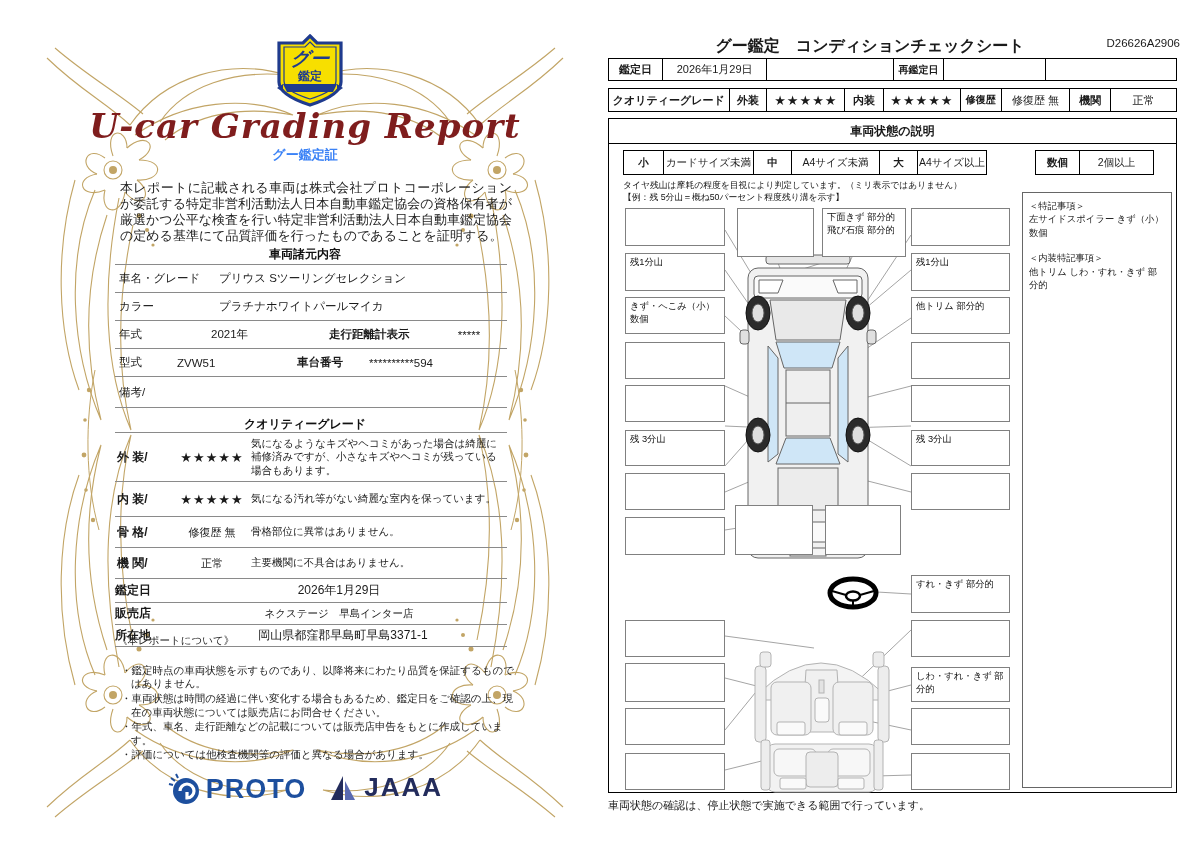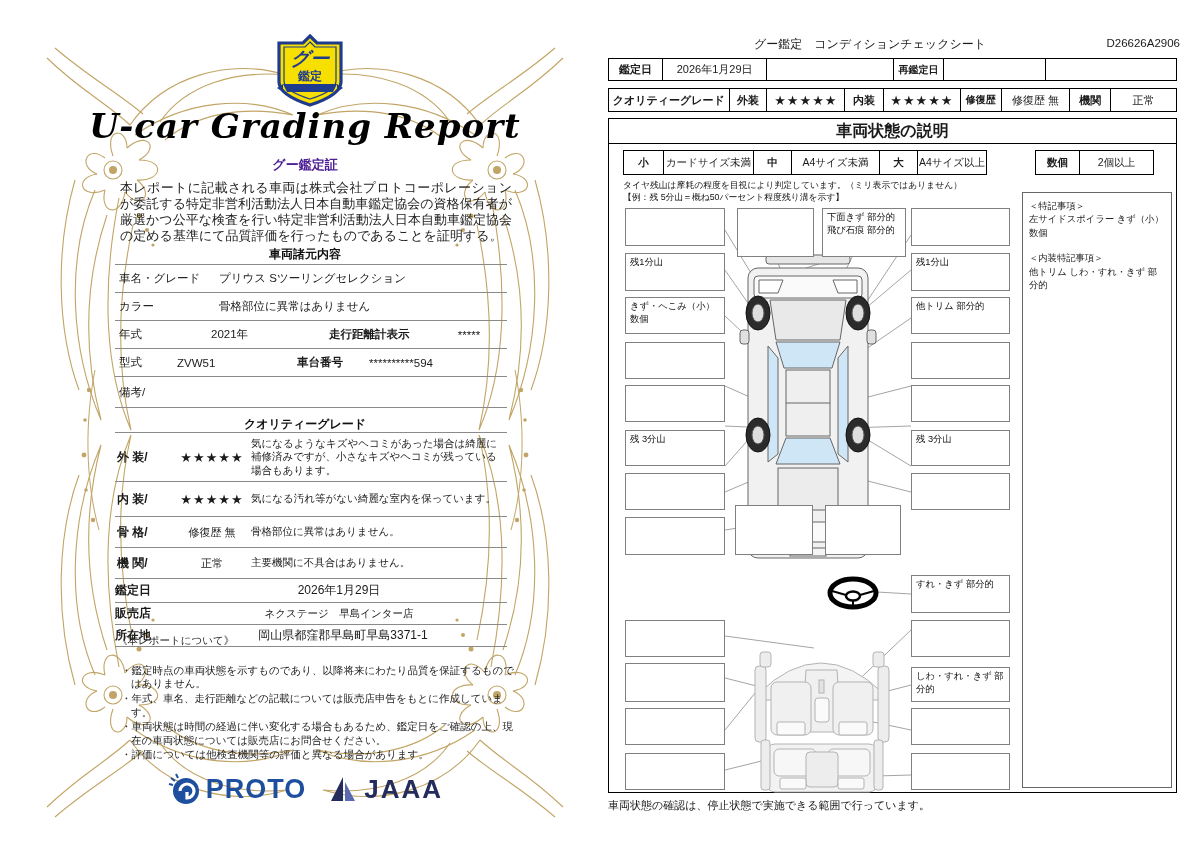--- a/index.html
+++ b/index.html
@@ -5,23 +5,23 @@
   html,body{margin:0;padding:0;}
   body{width:1200px;height:848px;background:#ffffff;position:relative;
        font-family:"Liberation Sans","DejaVu Sans",sans-serif;color:#1a1a1a;}
   .page{position:absolute;top:30px;height:805px;background:#fff;}
   
   .lp{left:35px;width:540px;}
   .lp-deco{position:absolute;left:0;top:0;pointer-events:none;}
   .lp-badge{position:absolute;left:240px;top:4px;}
   .lp-title{position:absolute;left:0;top:76px;width:540px;text-align:center;
             font-family:"DejaVu Serif","Liberation Serif",serif;font-style:italic;font-weight:bold;
-            font-size:34px;color:#000000;letter-spacing:1px;}
-  .lp-subtitle{position:absolute;left:0;top:126px;width:540px;text-align:center;
-               font-size:13px;font-weight:bold;color:#4c1d95;}
+            font-size:34px;color:#7f1d1d;letter-spacing:1px;}
+  .lp-subtitle{position:absolute;left:0;top:116px;width:540px;text-align:center;
+               font-size:13px;font-weight:bold;color:#3b82f6;}
   .lp-intro{position:absolute;left:85px;top:150px;width:392px;font-size:13px;line-height:1.22;
             text-align:justify;color:#222;}
   .sec-title{position:absolute;width:540px;text-align:center;font-size:12px;font-weight:bold;color:#111;}
   .spec{position:absolute;left:80px;top:234px;width:392px;font-size:11.5px;}
   .spec-row{display:grid;align-items:center;border-top:1px solid #8a8a8a;min-height:27px;padding:0 4px;}
   .spec-row:last-child{border-bottom:1px solid #8a8a8a;}
   .cols2{grid-template-columns:100px 1fr;}
   .cols4a{grid-template-columns:92px 118px 106px 1fr;}
   .cols4b{grid-template-columns:58px 120px 72px 1fr;}
   .grade{position:absolute;left:80px;top:402px;width:392px;font-size:11px;}
@@ -34,39 +34,39 @@
   .i-row{display:grid;grid-template-columns:56px 1fr;align-items:center;border-top:1px solid #8a8a8a;}
   .i-row .g-label{font-size:12px;}
   .i-val{text-align:center;font-size:11px;}
   .i-row:last-child{border-bottom:1px solid #8a8a8a;gap:8px;}
   .about{position:absolute;left:82px;top:604px;width:404px;font-size:10.5px;line-height:1.3;color:#222;}
   .about-title{font-weight:normal;margin-bottom:16px;}
   .about ul{margin:0;padding-left:14px;list-style:none;}
   .about li{text-indent:-10px;margin-bottom:1px;}
   .about li:before{content:"・";}
   .lp-logos{position:absolute;left:0;top:742px;width:540px;display:flex;justify-content:center;
-            align-items:center;gap:22px;}
+            align-items:flex-start;gap:22px;}
   .logo-proto{display:flex;align-items:center;gap:5px;font-weight:800;font-size:27px;color:#1d4f9e;
               letter-spacing:1px;}
   .logo-jaaa{display:flex;align-items:center;gap:6px;font-weight:800;font-size:26px;color:#232c5c;
              letter-spacing:2px;}
   
   .rp{left:600px;width:585px;font-size:11px;}
-  .rp-title{position:absolute;left:60px;top:6px;width:420px;text-align:center;font-size:12px;
-            font-weight:normal;}
+  .rp-title{position:absolute;left:60px;top:6px;width:420px;text-align:center;font-size:16px;
+            font-weight:bold;}
   .rp-docid{position:absolute;right:5px;top:7px;font-size:11.5px;}
   .tbl{position:absolute;left:8px;width:569px;display:flex;border:1.5px solid #000;box-sizing:border-box;
        background:#fff;}
   .tbl .c{border-left:1px solid #000;display:flex;align-items:center;justify-content:center;
           box-sizing:border-box;text-align:center;}
   .tbl .c:first-child{border-left:none;}
   .bigbox{position:absolute;left:8px;top:88px;width:569px;height:675px;border:1.5px solid #000;
           box-sizing:border-box;}
   .bigbox-head{height:24px;border-bottom:1.5px solid #000;display:flex;align-items:center;
-               justify-content:center;font-weight:bold;font-size:16px;}
+               justify-content:center;font-weight:bold;font-size:12px;}
   .sizetbl{position:absolute;display:flex;border:1px solid #000;box-sizing:border-box;height:25px;
            background:#fff;}
   .sizetbl .c{border-left:1px solid #000;display:flex;align-items:center;justify-content:center;
               box-sizing:border-box;font-size:10.5px;}
   .sizetbl .c:first-child{border-left:none;}
   .tire-note{position:absolute;left:23px;top:150px;font-size:8.8px;line-height:1.35;color:#111;}
   .ab{position:absolute;border:1px solid #808080;background:#fff;box-sizing:border-box;
       font-size:9.3px;line-height:1.35;padding:2px 4px;color:#111;z-index:3;}
   .notesbox{position:absolute;left:422px;top:162px;width:150px;height:596px;border:1px solid #666;
             box-sizing:border-box;padding:7px 6px;font-size:9.3px;line-height:1.45;z-index:3;}
@@ -133,21 +133,21 @@
 
   <div class="sec-title" style="top:216px">車両諸元内容</div>
 
   <div class="spec">
     <div class="spec-row cols2">
       <div>車名・グレード</div>
       <div>プリウス Sツーリングセレクション</div>
     </div>
     <div class="spec-row cols2">
       <div>カラー</div>
-      <div>骨格部位に異常はありません</div>
+      <div>プラチナホワイトパールマイカ</div>
     </div>
     <div class="spec-row cols4a">
       <div>年式</div>
       <div>2021年</div>
       <div style="font-weight:bold">走行距離計表示</div>
       <div style="text-align:center">*****</div>
     </div>
     <div class="spec-row cols4b">
       <div>型式</div>
       <div>ZVW51</div>
@@ -194,22 +194,22 @@
     <div class="i-row" style="min-height:21px">
       <div class="g-label">所在地</div>
       <div class="i-val" style="font-size:12px">岡山県都窪郡早島町早島3371-1</div>
     </div>
   </div>
 
   <div class="about">
     <div class="about-title">《本レポートについて》</div>
     <ul>
       <li>鑑定時点の車両状態を示すものであり、以降将来にわたり品質を保証するものではありません。</li>
+      <li>車両状態は時間の経過に伴い変化する場合もあるため、鑑定日をご確認の上、現在の車両状態については販売店にお問合せください。</li>
       <li>年式、車名、走行距離などの記載については販売店申告をもとに作成しています。</li>
-      <li>車両状態は時間の経過に伴い変化する場合もあるため、鑑定日をご確認の上、現在の車両状態については販売店にお問合せください。</li>
       <li>評価については他検査機関等の評価と異なる場合があります。</li>
     </ul>
   </div>
 
   <div class="lp-logos">
     <div class="logo-proto">
       <svg width="34" height="34" viewBox="0 0 34 34">
         <line x1="4" y1="6" x2="8" y2="9" stroke="#1d4f9e" stroke-width="2"></line>
         <line x1="9" y1="2" x2="11" y2="6" stroke="#1d4f9e" stroke-width="2"></line>
         <line x1="2" y1="12" x2="6" y2="13" stroke="#1d4f9e" stroke-width="2"></line>

